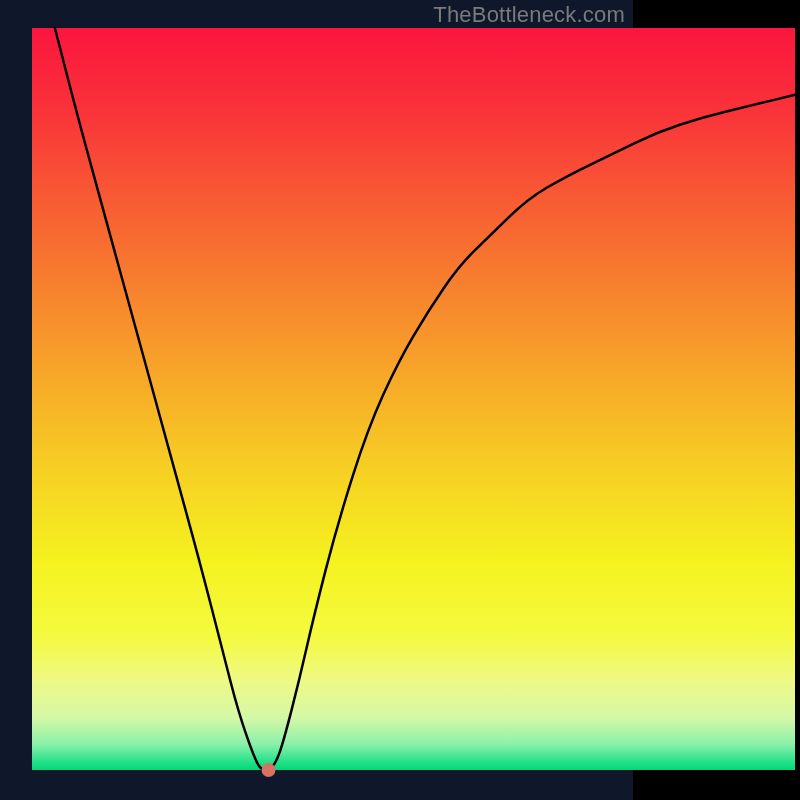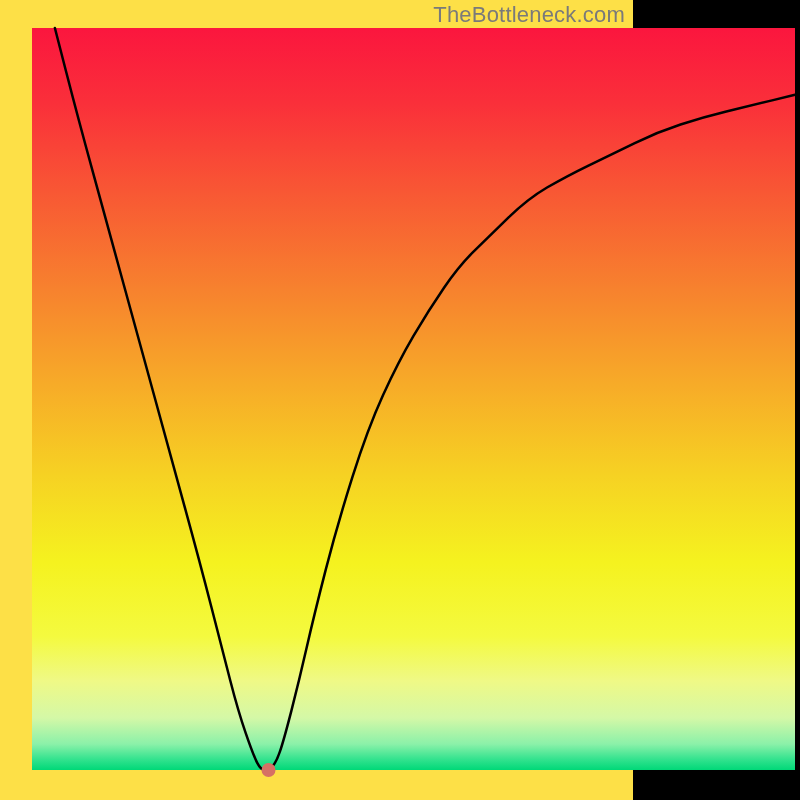--- a/index.html
+++ b/index.html
@@ -8,21 +8,21 @@
     width: 800px;
     height: 800px;
     background: #000;
     font-family: Arial, Helvetica, sans-serif;
     overflow: hidden;
   }
   .frame {
     position: relative;
     width: 633px;
     height: 800px;
-    background: #fde047;
+    background: #0f172a;
     text-align: center;
   }
   .watermark {
     position: absolute;
     top: 2px;
     right: 8px;
     color: #7a7a7a;
     font-size: 22px;
     font-weight: 500;
     letter-spacing: 0.2px;

